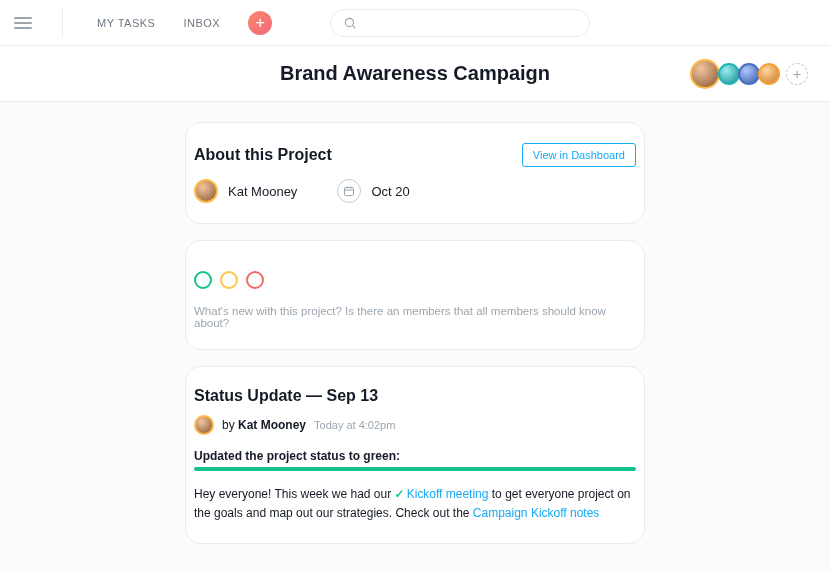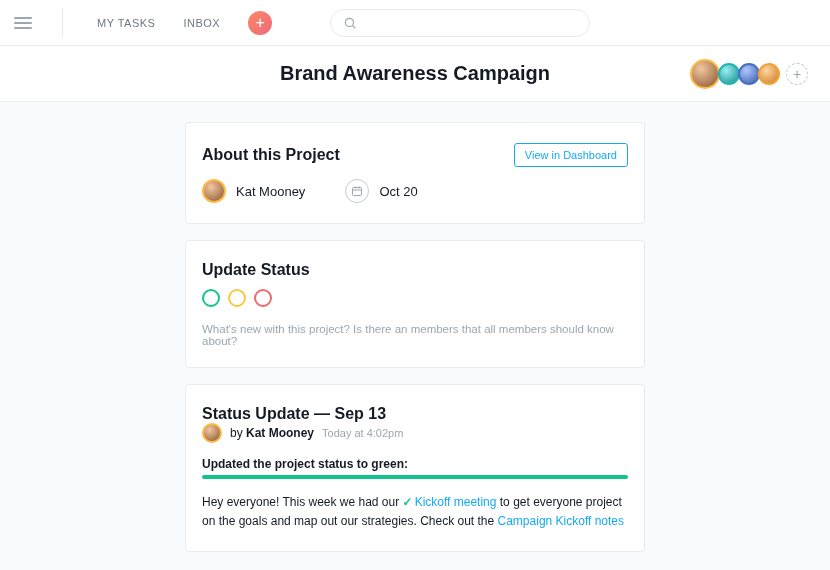--- a/index.html
+++ b/index.html
@@ -116,22 +116,22 @@
   .content {
     max-width: 460px;
     margin: 20px auto 40px;
     display: flex;
     flex-direction: column;
     gap: 16px;
   }
   .card {
     background: #fff;
     border: 1px solid #e8ecee;
-    border-radius: 4px;
-    padding: 20px 16px;
+    border-radius: 16px;
+    padding: 20px 8px;
   }
 
   .about-head {
     display: flex;
     justify-content: space-between;
     align-items: center;
   }
   .card h2 {
     font-size: 16px;
     font-weight: 600;
@@ -198,20 +198,21 @@
     align-items: center;
     gap: 8px;
     color: #9ca6af;
     font-size: 10.5px;
   }
   .bell svg { width: 12px; height: 12px; stroke: #9ca6af; fill:none; stroke-width:2; }
 
   .update-title {
     font-size: 16px;
     font-weight: 600;
+    margin-bottom: 10px;
   }
   .byline {
     display: flex;
     align-items: center;
     gap: 8px;
     font-size: 12px;
     margin-bottom: 14px;
   }
   .byline .avatar {
     width: 20px; height: 20px;
@@ -291,21 +292,20 @@
               <line x1="8" y1="3" x2="8" y2="7"></line>
               <line x1="16" y1="3" x2="16" y2="7"></line>
             </svg>
         </span>
         <span>Oct 20</span>
       </div>
     </div>
   </div>
 
   <div class="card">
-    <h2>Update Status</h2>
     <div class="status-circles">
       <div class="circ green"></div>
       <div class="circ yellow"></div>
       <div class="circ red"></div>
     </div>
     <div class="status-placeholder">What's new with this project? Is there an members that all members should know about?</div>
   </div>
 
   <div class="card">
     <div class="update-title">Status Update — Sep 13</div>

